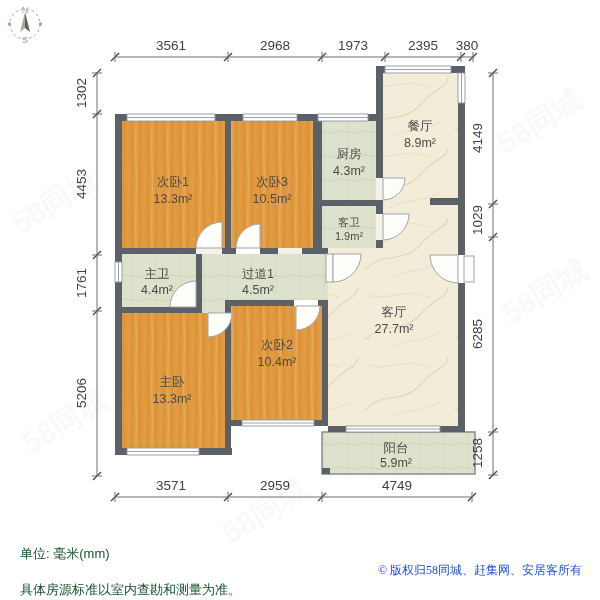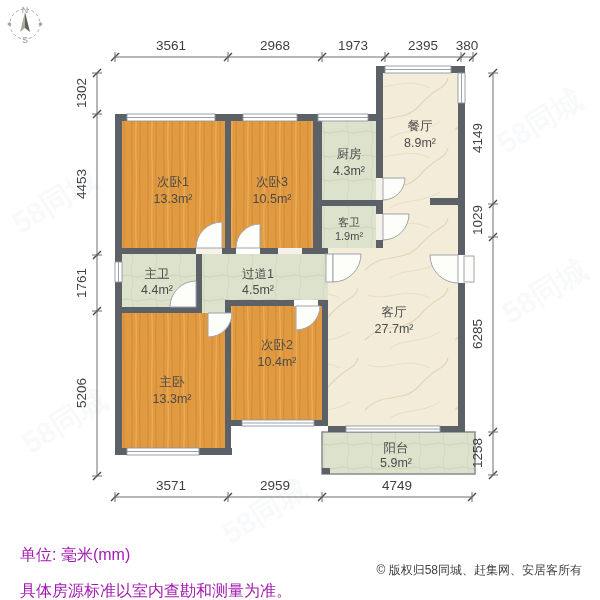--- a/index.html
+++ b/index.html
@@ -5,22 +5,22 @@
   html,body{margin:0;padding:0;background:#fff;}
   .canvas{position:relative;width:600px;height:600px;background:#ffffff;overflow:hidden;
           font-family:"Liberation Sans","DejaVu Sans",sans-serif;}
   .plan-svg{position:absolute;left:0;top:0;}
   .dim-text{font-size:13.5px;fill:#3d3f41;font-family:"Liberation Sans","DejaVu Sans",sans-serif;}
   .room-name{font-size:12.5px;fill:#4b4b4b;}
   .room-area{font-size:12.5px;fill:#4b4b4b;}
   .room-name.small,.room-area.small{font-size:11px;}
   .compass-letter{font-size:9px;fill:#9b9b9b;}
   .wm{fill:#7a8699;opacity:0.045;font-size:30px;font-weight:bold;}
-  .footer-line{position:absolute;left:20px;font-size:16px;color:#a21caf;white-space:nowrap;}
-  .copyright{position:absolute;right:18px;top:562px;font-size:12px;color:#404040;white-space:nowrap;}
+  .footer-line{position:absolute;left:20px;font-size:13px;color:#14532d;white-space:nowrap;}
+  .copyright{position:absolute;right:18px;top:562px;font-size:12px;color:#1d4ed8;white-space:nowrap;font-family:Liberation Serif, serif;}
 </style>
 </head>
 <body>
 
 <div class="canvas">
 
 <svg class="plan-svg" width="600" height="600" viewBox="0 0 600 600">
   <defs>
     <pattern id="wood" width="16" height="80" patternUnits="userSpaceOnUse">
       <rect width="16" height="80" fill="#e19a41"></rect>

